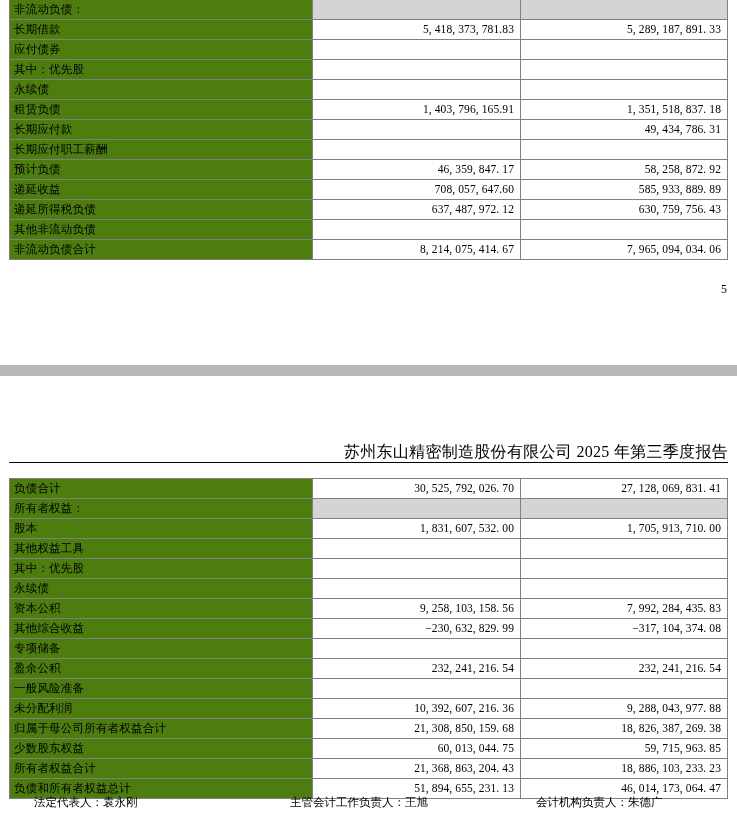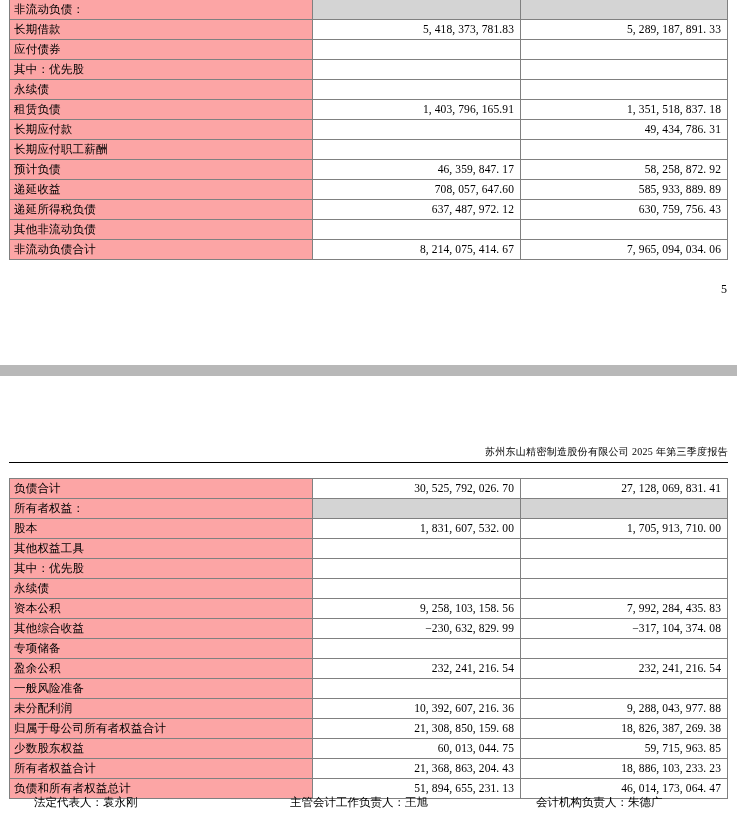--- a/index.html
+++ b/index.html
@@ -37,21 +37,21 @@
     line-height: 19px;
     vertical-align: middle;
     white-space: nowrap;
     overflow: hidden;
   }
   .col-label { width: 303px; }
   .col-v1    { width: 208px; }
   .col-v2    { width: 207px; }
 
   td.label {
-    background: #fca5a5;
+    background: #4d7c0f;
     padding-left: 4px;
     font-size: 11.5px;
     letter-spacing: 0.2px;
   }
   td.value {
     background: #ffffff;
     text-align: right;
     padding-right: 6px;
     font-size: 11.5px;
     letter-spacing: 0.1px;
@@ -87,21 +87,21 @@
 
   
   .running-header {
     position: absolute;
     left: 9px;
     top: 443px;
     width: 719px;
     height: 18px;
     border-bottom: 1.5px solid #000000;
     text-align: right;
-    font-size: 10px;
+    font-size: 16px;
     line-height: 17px;
     padding-bottom: 1px;
     letter-spacing: 0.3px;
   }
 
   
   .signature-row {
     position: absolute;
     left: 9px;
     top: 792px;

